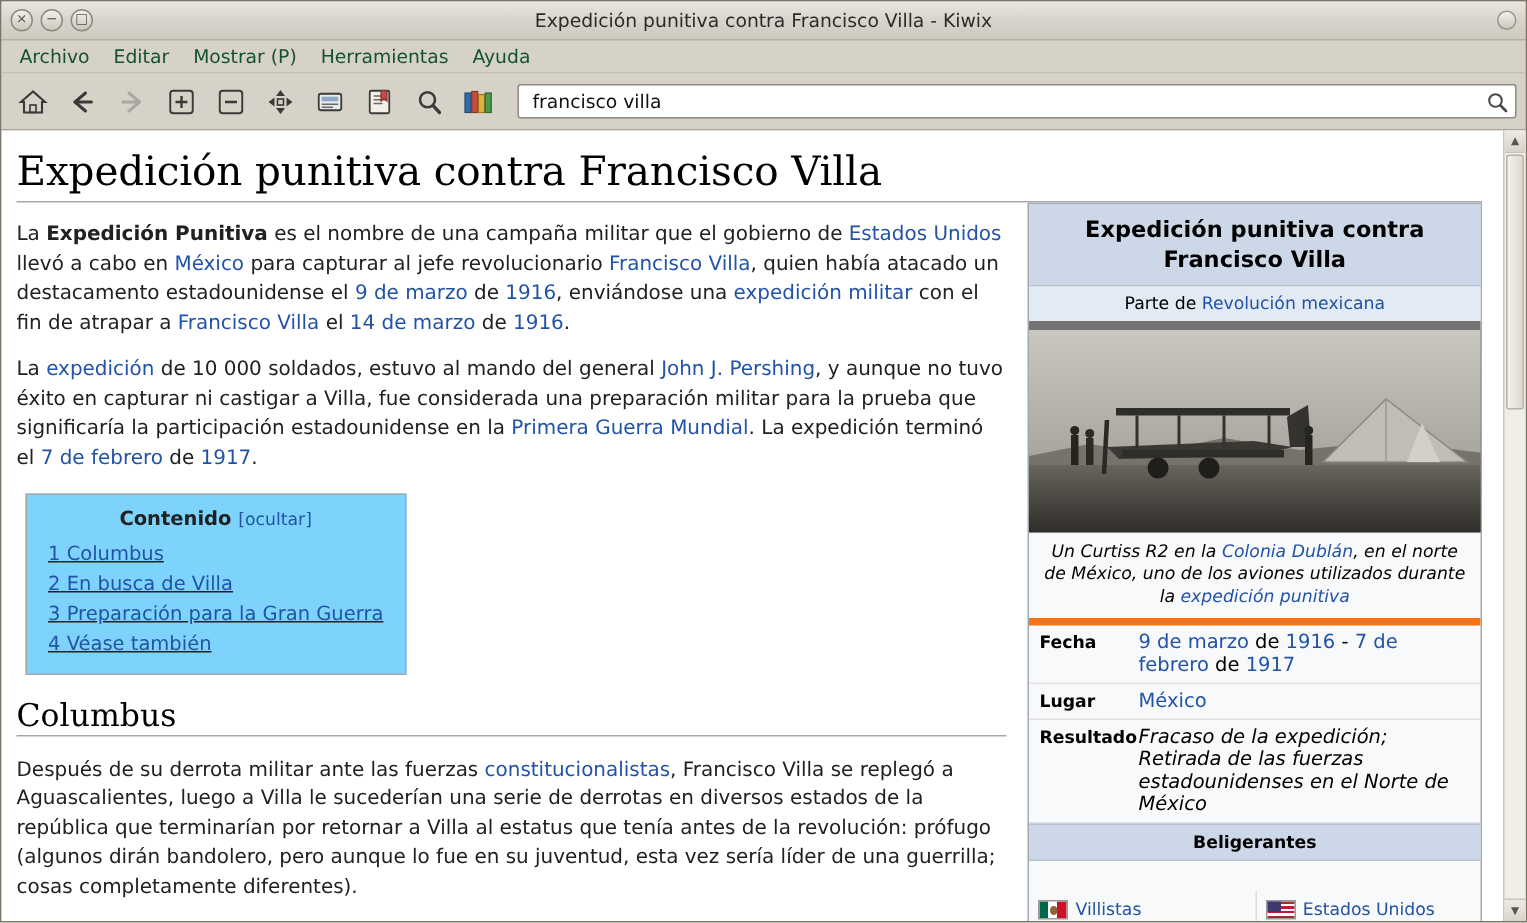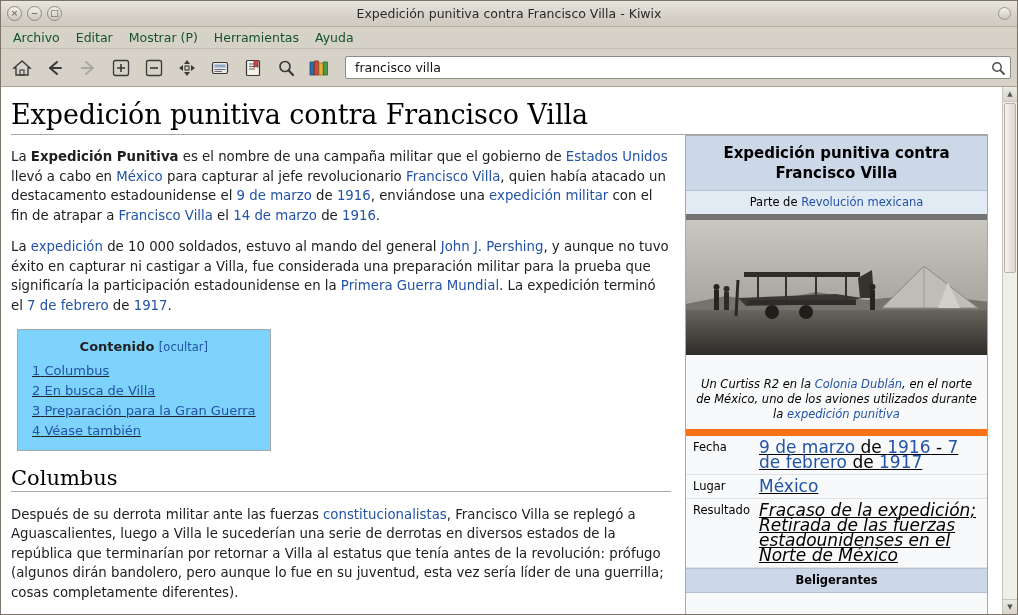--- a/index.html
+++ b/index.html
@@ -227,32 +227,31 @@
     background: #2e2e2e;
     position: relative;
     overflow: hidden;
   }
   .ib-caption {
     padding: 5px 8px 7px 8px;
     font-style: italic;
     text-align: center;
     font-size: 11.5px;
     line-height: 15px;
-    border-bottom: 7px solid #f97316;
-    margin-top: 17px;
+    border-bottom: 5px solid #f97316;
   }
   .ib-row { display: flex; border-bottom: 1px solid #e2e2e2; }
   .ib-label {
     width: 70px;
     flex: 0 0 auto;
-    font-weight: normal;
+    font-weight: bold;
     padding: 4px 5px 4px 7px;
     font-size: 11.5px;
   }
-  .ib-val { padding: 4px 7px 4px 3px; font-size: 17px; text-decoration: underline; }
+  .ib-val { padding: 4px 7px 4px 3px; font-size: 13px; }
   .ib-val.italic { font-style: italic; }
   .ib-bel {
     background: #ccd8e8;
     text-align: center;
     font-weight: bold;
     padding: 4px;
     font-size: 11.5px;
     border-top: 1px solid #b6c2d2;
     border-bottom: 1px solid #b6c2d2;
   }

